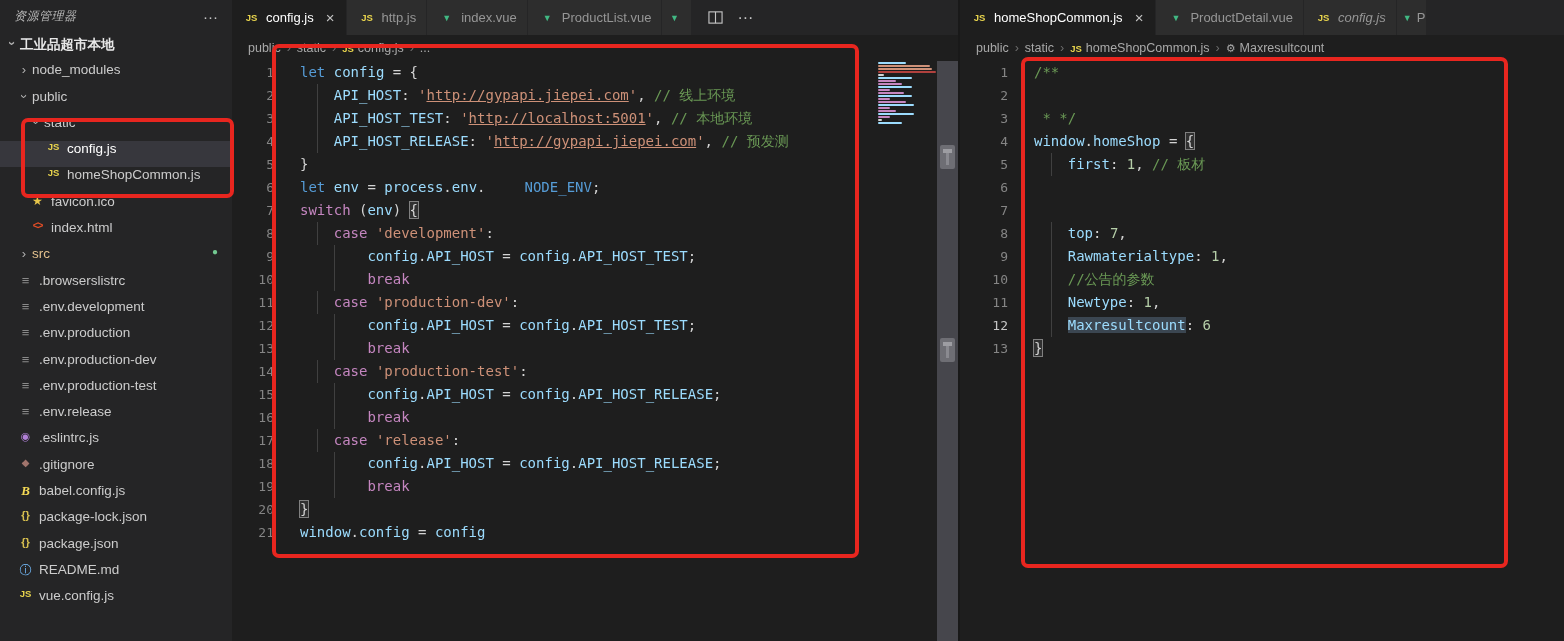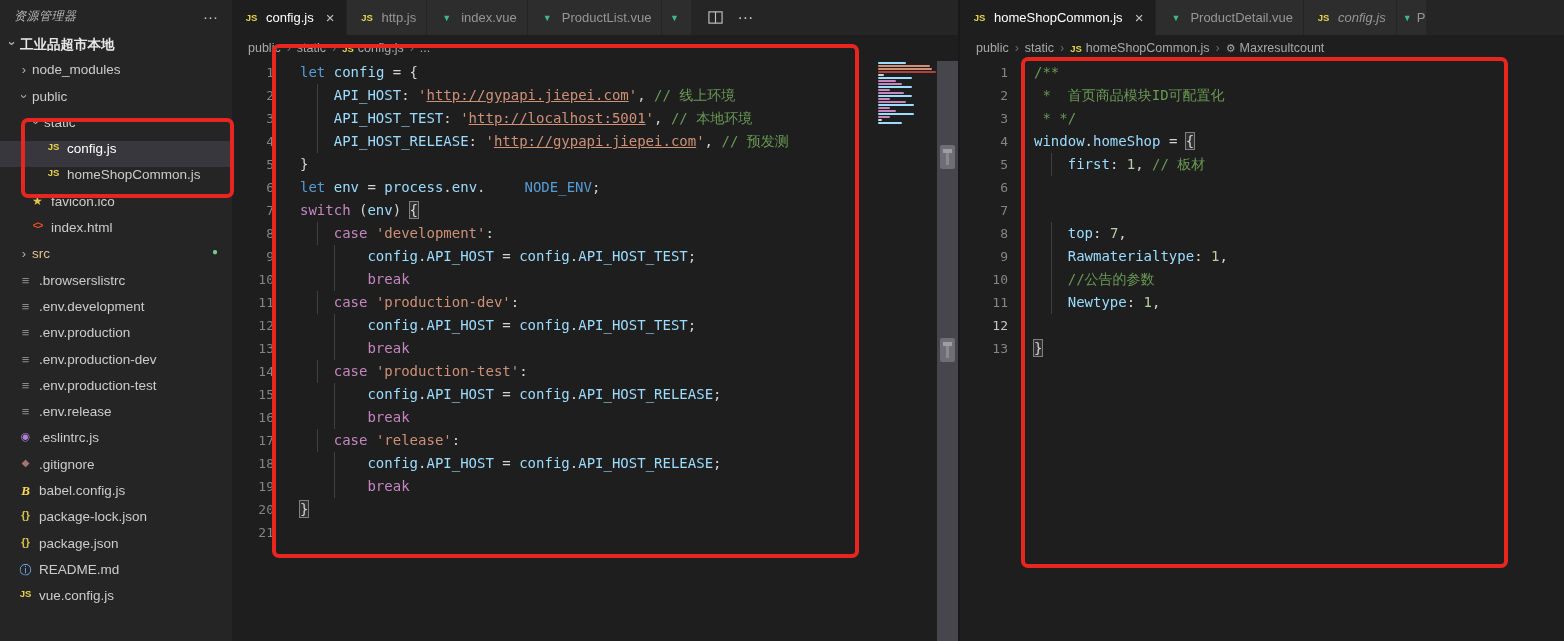--- a/index.html
+++ b/index.html
@@ -337,20 +337,21 @@
         <div class="cl">
           <span class="ln">19</span>
           <span class="ct"><span class="guide" style="left: calc(4ch + 26px);"></span><span class="tk-pl">        </span><span class="tk-c">break</span></span>
         </div>
         <div class="cl">
           <span class="ln">20</span>
           <span class="ct"><span class="tk-bm">}</span></span>
         </div>
         <div class="cl">
           <span class="ln">21</span>
+          <span class="ct"><span class="tk-v">window</span><span class="tk-pl">.</span><span class="tk-v">config</span><span class="tk-pl"> = </span><span class="tk-v">config</span></span>
         </div>
       </div>
     <div class="minimap" id="minimap1">
         <div class="mm-line" style="width: 28px; background: rgb(156, 220, 254);"></div>
         <div class="mm-line" style="width: 52px; background: rgb(206, 145, 120);"></div>
         <div class="mm-line" style="width: 54px; background: rgb(206, 145, 120);"></div>
         <div class="mm-line" style="width: 58px; background: rgb(176, 65, 62);"></div>
         <div class="mm-line" style="width: 6px; background: rgb(212, 212, 212);"></div>
         <div class="mm-line" style="width: 34px; background: rgb(156, 220, 254);"></div>
         <div class="mm-line" style="width: 18px; background: rgb(197, 134, 192);"></div>
@@ -416,21 +417,20 @@
           <span class="lbl">Maxresultcount</span>
         </span>
       </div>
     <div class="code" id="code2">
         <div class="cl">
           <span class="ln">1</span>
           <span class="ct"><span class="tk-m">/**</span></span>
         </div>
         <div class="cl">
           <span class="ln">2</span>
-          <span class="ct"><span class="tk-m"> *  首页商品模块ID可配置化</span></span>
         </div>
         <div class="cl">
           <span class="ln">3</span>
           <span class="ct"><span class="tk-m"> * */</span></span>
         </div>
         <div class="cl">
           <span class="ln">4</span>
           <span class="ct"><span class="tk-v">window</span><span class="tk-pl">.</span><span class="tk-v">homeShop</span><span class="tk-pl"> = </span><span class="tk-bm">{</span></span>
         </div>
         <div class="cl">
@@ -454,20 +454,21 @@
         <div class="cl">
           <span class="ln">10</span>
           <span class="ct"><span class="guide" style="left: calc(2ch + 26px);"></span><span class="tk-pl">    </span><span class="tk-m">//公告的参数</span></span>
         </div>
         <div class="cl">
           <span class="ln">11</span>
           <span class="ct"><span class="guide" style="left: calc(2ch + 26px);"></span><span class="tk-pl">    </span><span class="tk-v">Newtype</span><span class="tk-pl">: </span><span class="tk-n">1</span><span class="tk-pl">,</span></span>
         </div>
         <div class="cl active">
           <span class="ln">12</span>
+          <span class="ct"><span class="guide" style="left: calc(2ch + 26px);"></span><span class="tk-pl">    </span><span class="tk-hv">Maxresultcount</span><span class="tk-pl">: </span><span class="tk-n">6</span></span>
         </div>
         <div class="cl">
           <span class="ln">13</span>
           <span class="ct"><span class="tk-bm">}</span></span>
         </div>
       </div>
   </div>
 
   <div class="anno" id="anno-sidebar" style="border-color: rgb(232, 38, 31);"></div>
   <div class="anno" id="anno-left" style="border-color: rgb(232, 38, 31);"></div>

